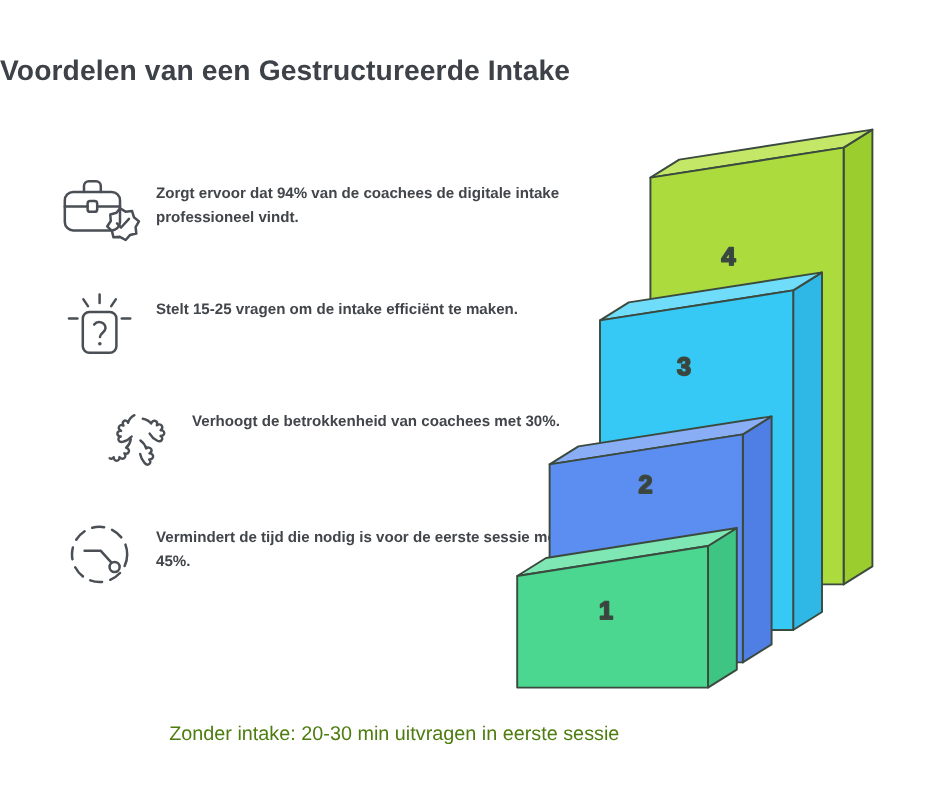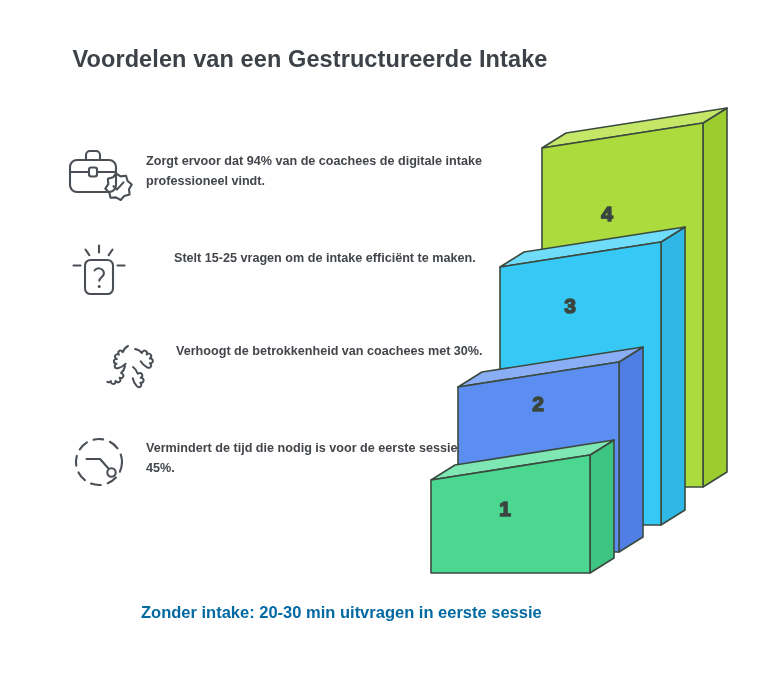--- a/index.html
+++ b/index.html
@@ -22,31 +22,30 @@
     width: 780px;
     height: 676px;
   }
 
   
   .title {
     position: absolute;
     left: 0;
     top: 46px;
     width: 620px;
-    text-align: center;
     font-size: 23.5px;
     font-weight: bold;
     letter-spacing: 0.1px;
     color: #3d4248;
   }
 
   
   .benefit {
     position: absolute;
-    left: 56px;
+    left: 40px;
     width: 460px;
     height: 80px;
     display: flex;
     align-items: flex-start;
   }
   .benefit .icon-wrap {
     width: 90px;
     height: 80px;
     flex: 0 0 90px;
     display: flex;
@@ -60,33 +59,33 @@
     flex: 1 1 auto;
     font-size: 12.6px;
     font-weight: bold;
     line-height: 1.62;
     color: #42464b;
     padding-top: 16px;
     max-width: 340px;
   }
 
   #benefit-0 { top: 135px; }
-  #benefit-1 { top: 232px; gap: 28px; }
+  #benefit-1 { top: 232px; }
   #benefit-2 { top: 325px; justify-content: flex-end; }
   #benefit-3 { top: 422px; }
 
   
   .footer {
     position: absolute;
     left: 141px;
     top: 600px;
     font-size: 16.5px;
-    font-weight: bold;
+    font-weight: normal;
     line-height: 1.56;
-    color: #0369a1;
+    color: #4d7c0f;
   }
   .footer div { white-space: nowrap; }
 
   
   .chart {
     position: absolute;
     left: 400px;
     top: 100px;
     width: 360px;
     height: 480px;

